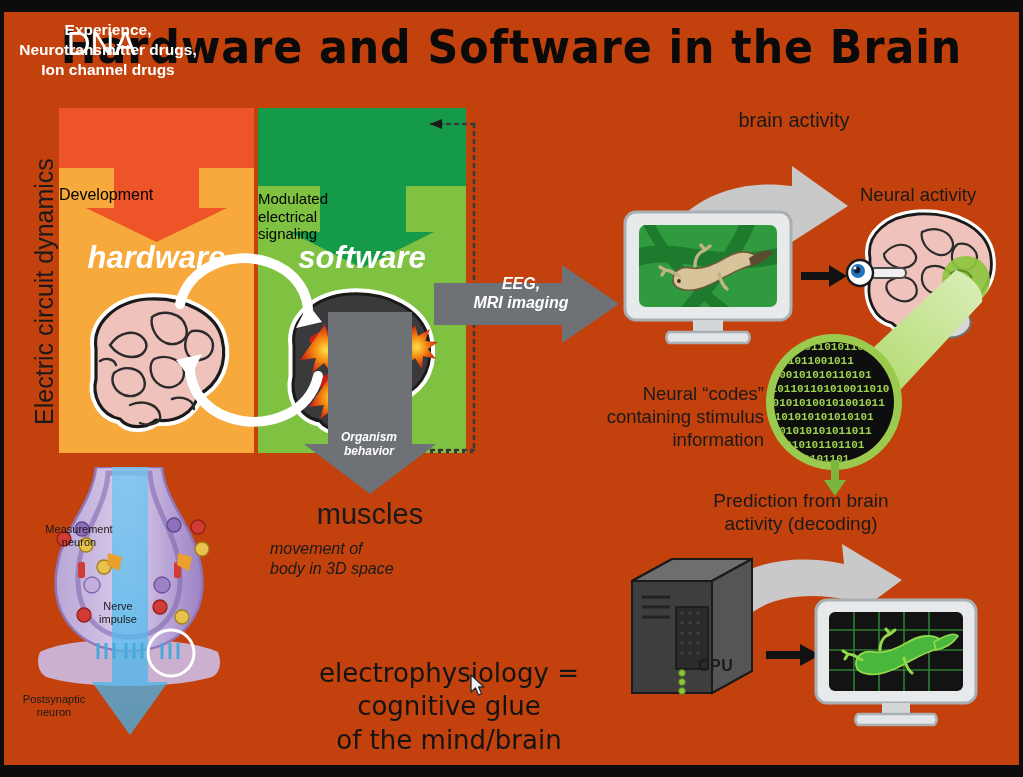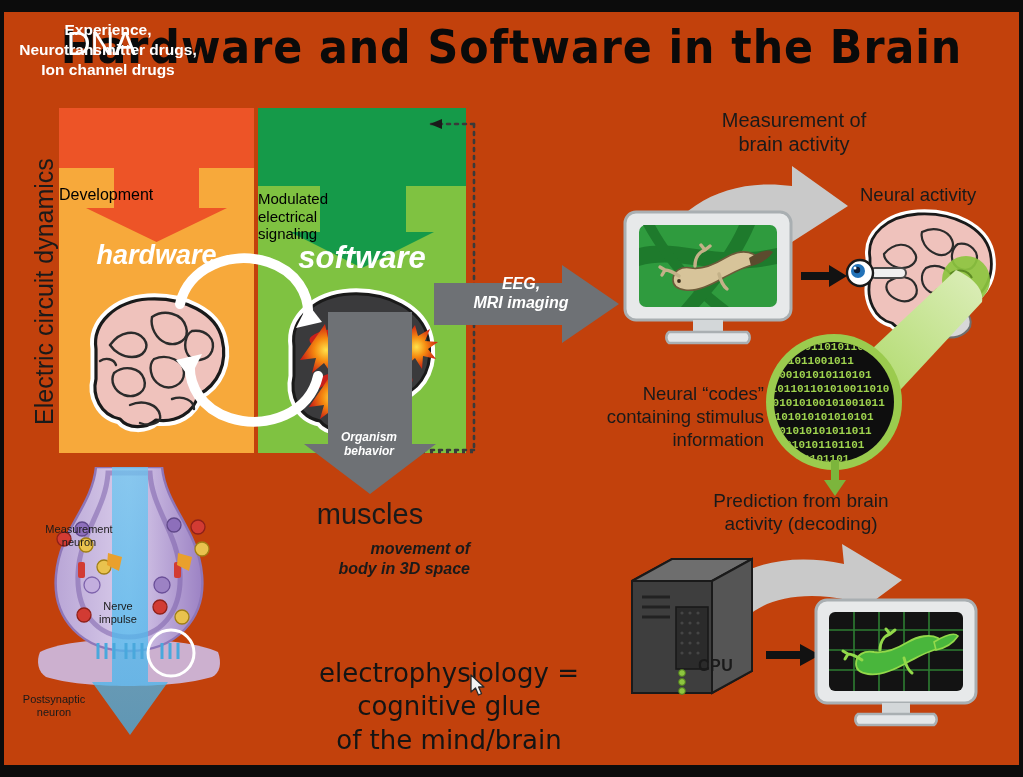--- a/index.html
+++ b/index.html
@@ -49,34 +49,34 @@
   #swHeader { left:0; top:0; width:208px; height:78px; background:#159A49; }
   #swHeaderTxt {
     width:208px; text-align:center; top:8px;
     font-size:15.5px; font-weight:bold; color:#fff; line-height:1.28;
   }
 
   #hwArrowLbl { left:55px; top:174px; width:233px; font-size:16px; }
   #swArrowLbl { left:254px; top:178px; width:232px; font-size:15px; line-height:1.18; }
 
   #hwWord { left:55px; top:228px; width:195px; text-align:center;
-            font-size:27px; font-style:italic; font-weight:bold; color:#fff; }
+            font-size:31px; font-style:italic; font-weight:bold; color:#fff; }
   #swWord { left:254px; top:228px; width:208px; text-align:center;
             font-size:31px; font-style:italic; font-weight:bold; color:#fff; }
 
   
   #eegLbl { left:452px; top:262px; width:130px; text-align:center;
             color:#fff; font-style:italic; font-weight:bold; font-size:16px; line-height:1.2; }
 
   
   #orgLbl { left:305px; top:418px; width:120px; text-align:center;
             color:#fff; font-style:italic; font-weight:bold; font-size:12px; line-height:1.2; }
   #muscles { left:276px; top:486px; width:180px; text-align:center; font-size:29px; color:#1a1a1a; }
-  #musclesSub { left:266px; top:527px; width:200px; text-align:right;
-                font-size:16px; font-style:italic; font-weight:bold; color:#1a1a1a; line-height:1.25; }
+  #musclesSub { left:266px; top:527px; width:200px; text-align:left;
+                font-size:16px; font-style:italic; font-weight:normal; color:#1a1a1a; line-height:1.25; }
 
   
   #measureLbl { left:660px; top:96px; width:260px; text-align:center; font-size:20px; color:#1a1a1a; line-height:1.22; }
   #neuralAct  { left:856px; top:172px; width:160px; text-align:left; font-size:18.5px; color:#1a1a1a; }
   #codesLbl   { left:570px; top:370px; width:190px; text-align:right; font-size:18.5px; color:#1a1a1a; line-height:1.25; }
   #predLbl    { left:672px; top:477px; width:250px; text-align:center; font-size:19px; color:#1a1a1a; line-height:1.22; }
 
   
   .synLbl { position:absolute; font-size:11px; color:#1a1a1a; text-align:center; line-height:1.2; }
   #preLbl  { left:30px; top:511px; width:90px; }
@@ -277,21 +277,20 @@
   <div class="abs synLbl" id="nerveLbl">
     <div>Nerve</div>
     <div>impulse</div>
   </div>
   <div class="abs synLbl" id="postLbl">
     <div>Postsynaptic</div>
     <div>neuron</div>
   </div>
 
   <div class="abs" id="measureLbl">
-    <div>Measurement of</div>
     <div>brain activity</div>
   </div>
 
   <svg class="abs" style="left:638px; top:150px; width:240px; height:120px;" viewBox="0 0 240 120">
     <path d="M12 112 C18 52 78 14 150 24 L150 4 L206 44 L150 80 L150 58 C96 50 50 76 44 114 Z" fill="#C9C9C9"></path>
   </svg>
 
   <div class="abs" id="neuralAct">Neural activity</div>
 
   <svg class="abs" style="left:615px; top:196px; width:178px; height:137px;" viewBox="0 0 178 137">

